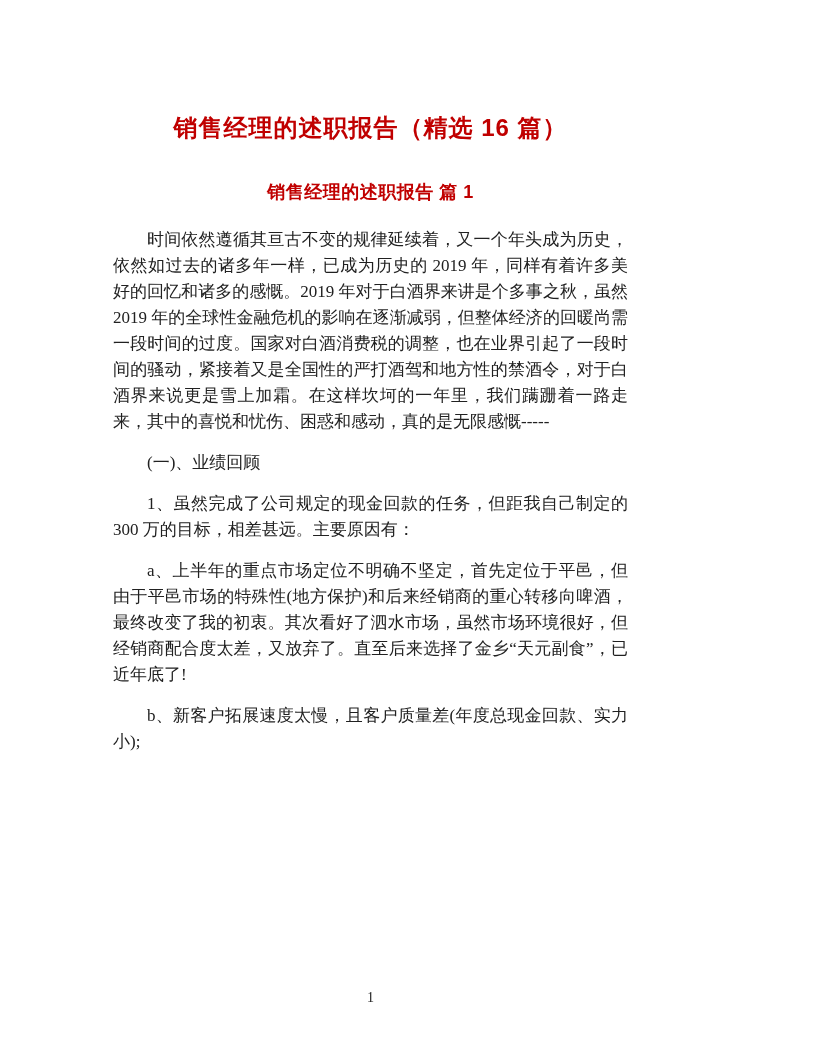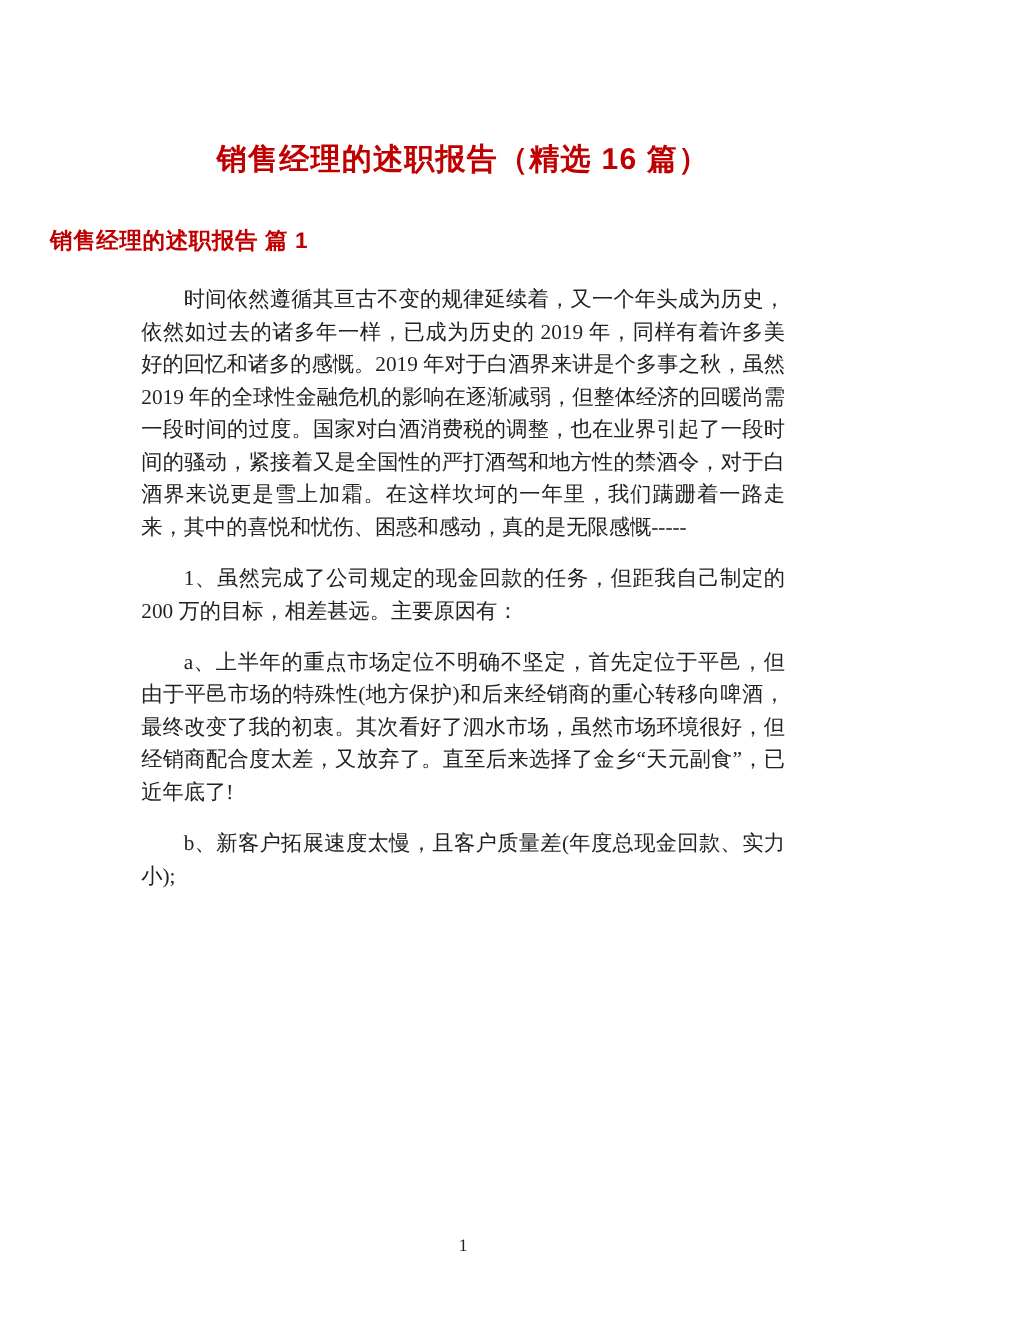--- a/index.html
+++ b/index.html
@@ -21,21 +21,21 @@
     text-align: center;
     color: var(--accent, #c00000);
     font-family: "Liberation Sans", "DejaVu Sans", sans-serif;
     font-weight: bold;
     font-size: 24px;
     line-height: 34px;
     letter-spacing: 1px;
   }
   .doc-subtitle {
     margin: 34px 40px 0;
-    text-align: left;
+    text-align: center;
     color: var(--accent, #c00000);
     font-family: "Liberation Sans", "DejaVu Sans", sans-serif;
     font-weight: bold;
     font-size: 18px;
     line-height: 26px;
     letter-spacing: 0.5px;
   }
   .content {
     margin: 22px 113px 4px;
     color: #212121;
@@ -62,21 +62,22 @@
 <body>
 
 <div class="page">
 
   <h1 class="doc-title">销售经理的述职报告（精选 16 篇）</h1>
 
   <h2 class="doc-subtitle">销售经理的述职报告 篇 1</h2>
 
   <div class="content">
     <p>时间依然遵循其亘古不变的规律延续着，又一个年头成为历史，依然如过去的诸多年一样，已成为历史的 2019 年，同样有着许多美好的回忆和诸多的感慨。2019 年对于白酒界来讲是个多事之秋，虽然 2019 年的全球性金融危机的影响在逐渐减弱，但整体经济的回暖尚需一段时间的过度。国家对白酒消费税的调整，也在业界引起了一段时间的骚动，紧接着又是全国性的严打酒驾和地方性的禁酒令，对于白酒界来说更是雪上加霜。在这样坎坷的一年里，我们蹒跚着一路走来，其中的喜悦和忧伤、困惑和感动，真的是无限感慨-----</p>
-    <p>1、虽然完成了公司规定的现金回款的任务，但距我自己制定的 200 万的目标，相差甚远。主要原因有：</p>
+    <p>(一)、业绩回顾</p>
+    <p>1、虽然完成了公司规定的现金回款的任务，但距我自己制定的 300 万的目标，相差甚远。主要原因有：</p>
     <p>a、上半年的重点市场定位不明确不坚定，首先定位于平邑，但由于平邑市场的特殊性(地方保护)和后来经销商的重心转移向啤酒，最终改变了我的初衷。其次看好了泗水市场，虽然市场环境很好，但经销商配合度太差，又放弃了。直至后来选择了金乡“天元副食”，已近年底了!</p>
     <p>b、新客户拓展速度太慢，且客户质量差(年度总现金回款、实力小);</p>
   </div>
 
   <div class="page-footer">
     <span>1</span>
   </div>
 
 </div>
 

